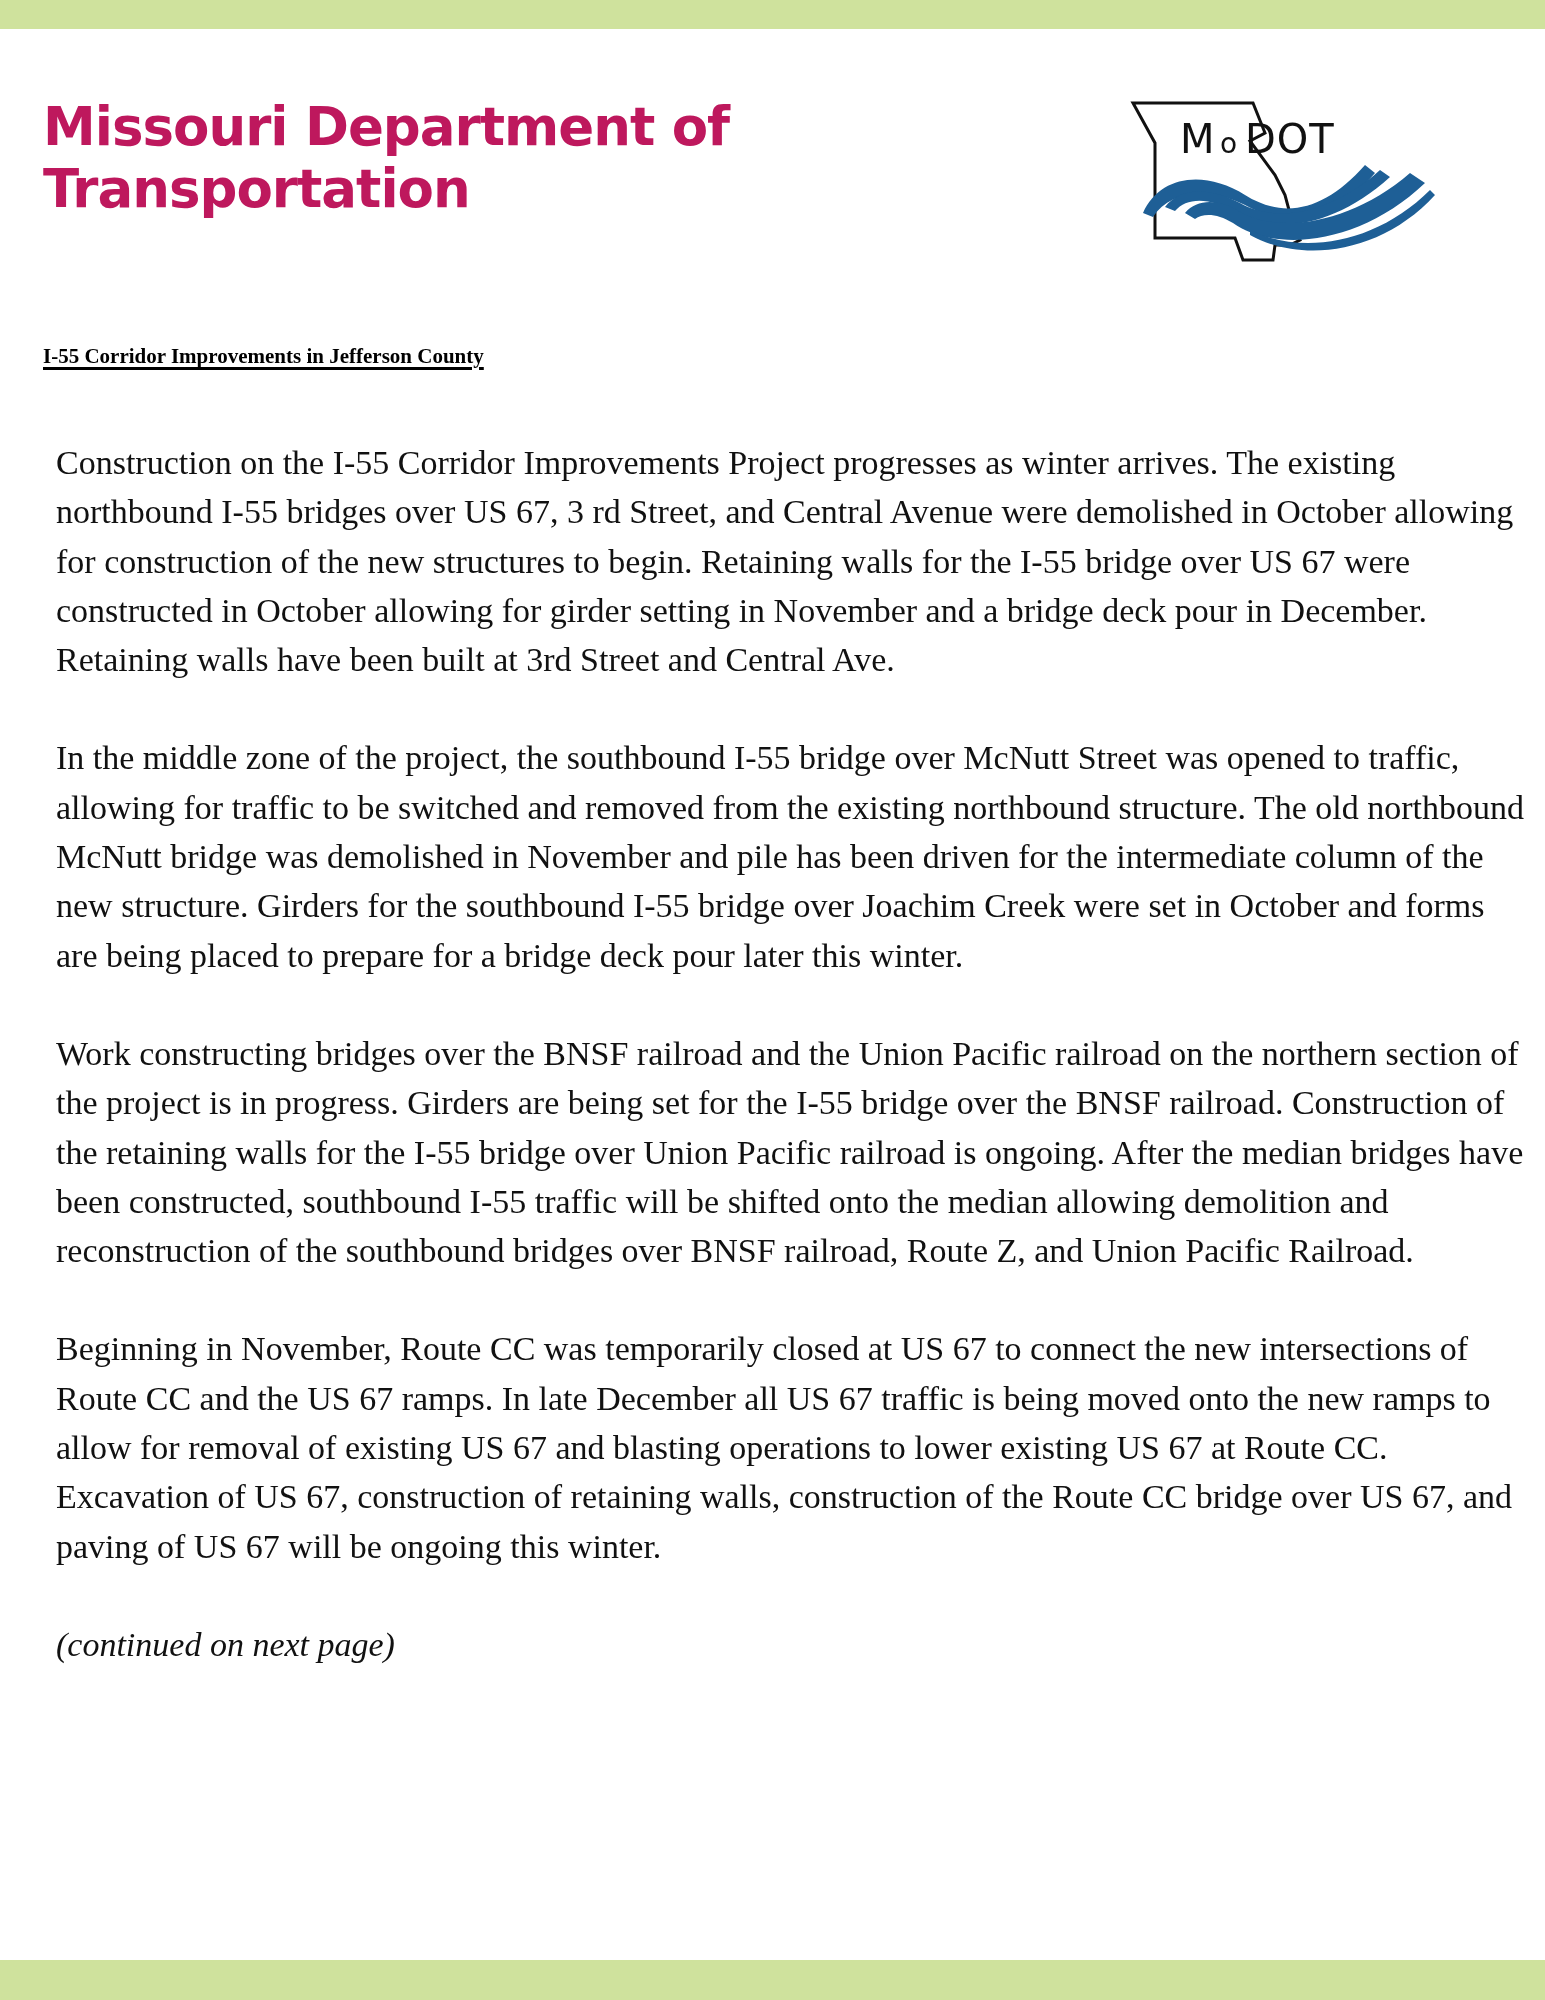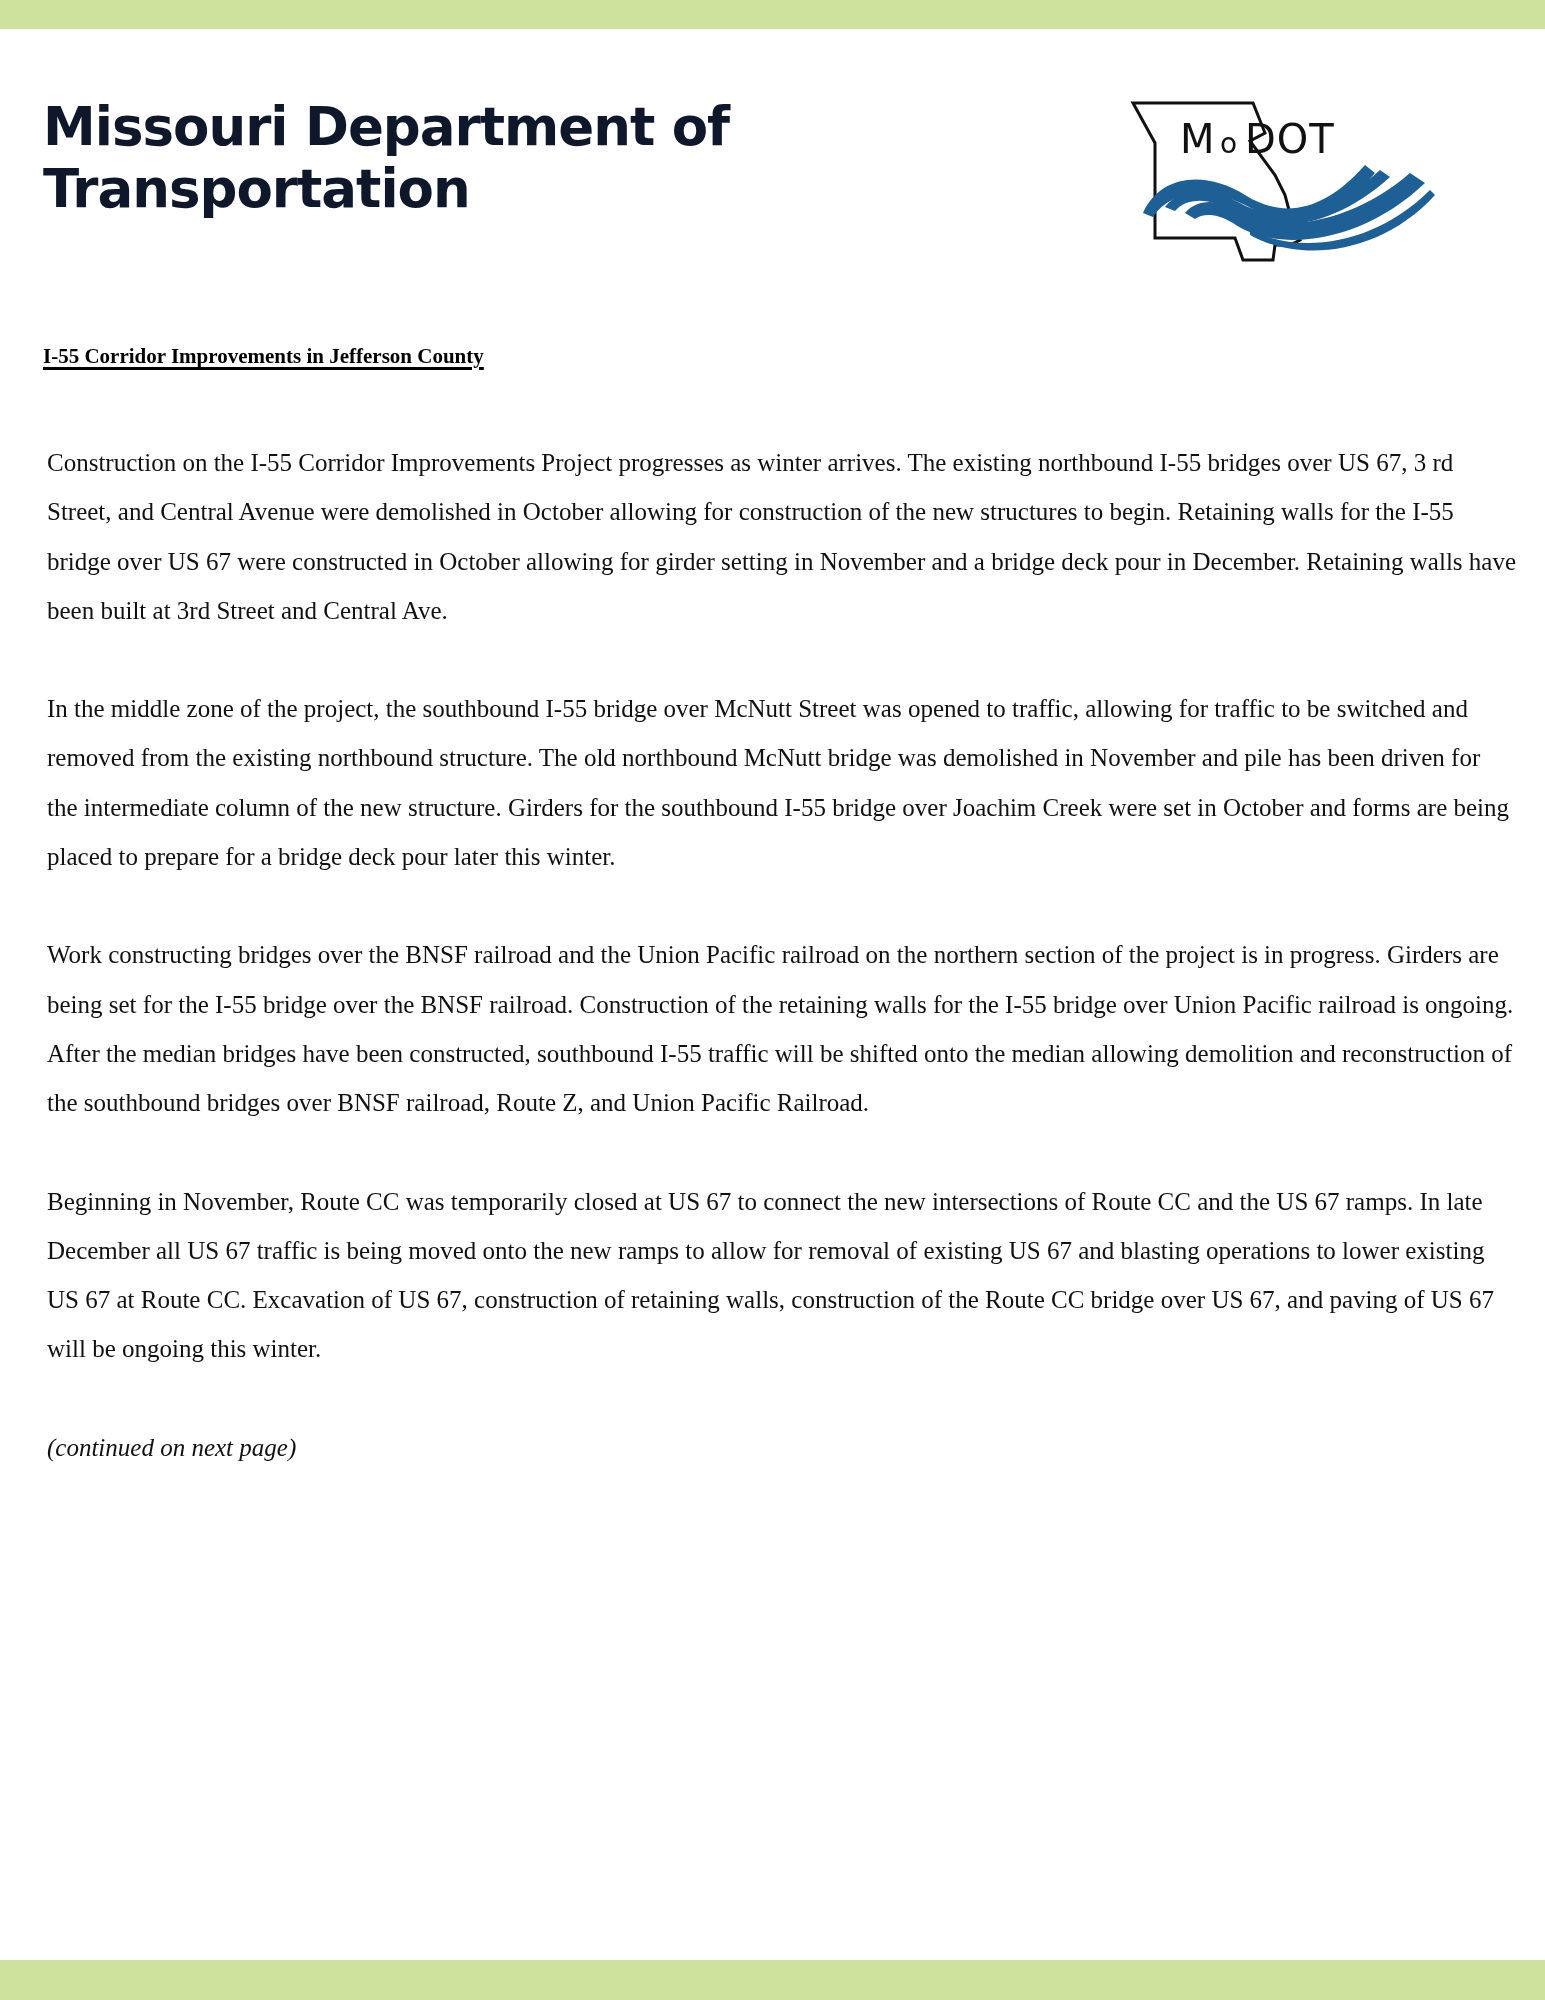--- a/index.html
+++ b/index.html
@@ -20,40 +20,40 @@
       background: #cfe29d;
     }
     .org-title {
       position: absolute; left: 43px; top: 96px;
       width: 820px;
       font-family: "DejaVu Sans", sans-serif;
       font-weight: bold;
       font-size: 53px;
       line-height: 62px;
       letter-spacing: -1px;
-      color: #0f172a;
+      color: #be185d;
     }
     .logo {
       position: absolute; left: 1125px; top: 95px; width: 330px; height: 175px;
     }
     .doc-heading {
       position: absolute; left: 43px; top: 336px;
       font-family: "Liberation Serif", serif;
       font-weight: bold;
       font-size: 21px;
       line-height: 40px;
       text-decoration: underline;
       text-underline-offset: 4px;
       text-decoration-thickness: 3px;
       color: #000;
     }
     .body-text {
-      position: absolute; left: 47px; top: 438px; width: 1470px;
+      position: absolute; left: 56px; top: 438px; width: 1470px;
       font-family: "Liberation Serif", serif;
-      font-size: 25px;
+      font-size: 34px;
       line-height: 49.3px;
       color: #111;
     }
     .body-text p { margin: 0 0 49px 0; }
     .continued {
       font-style: italic;
     }
   </style>
 </head>
 <body>

